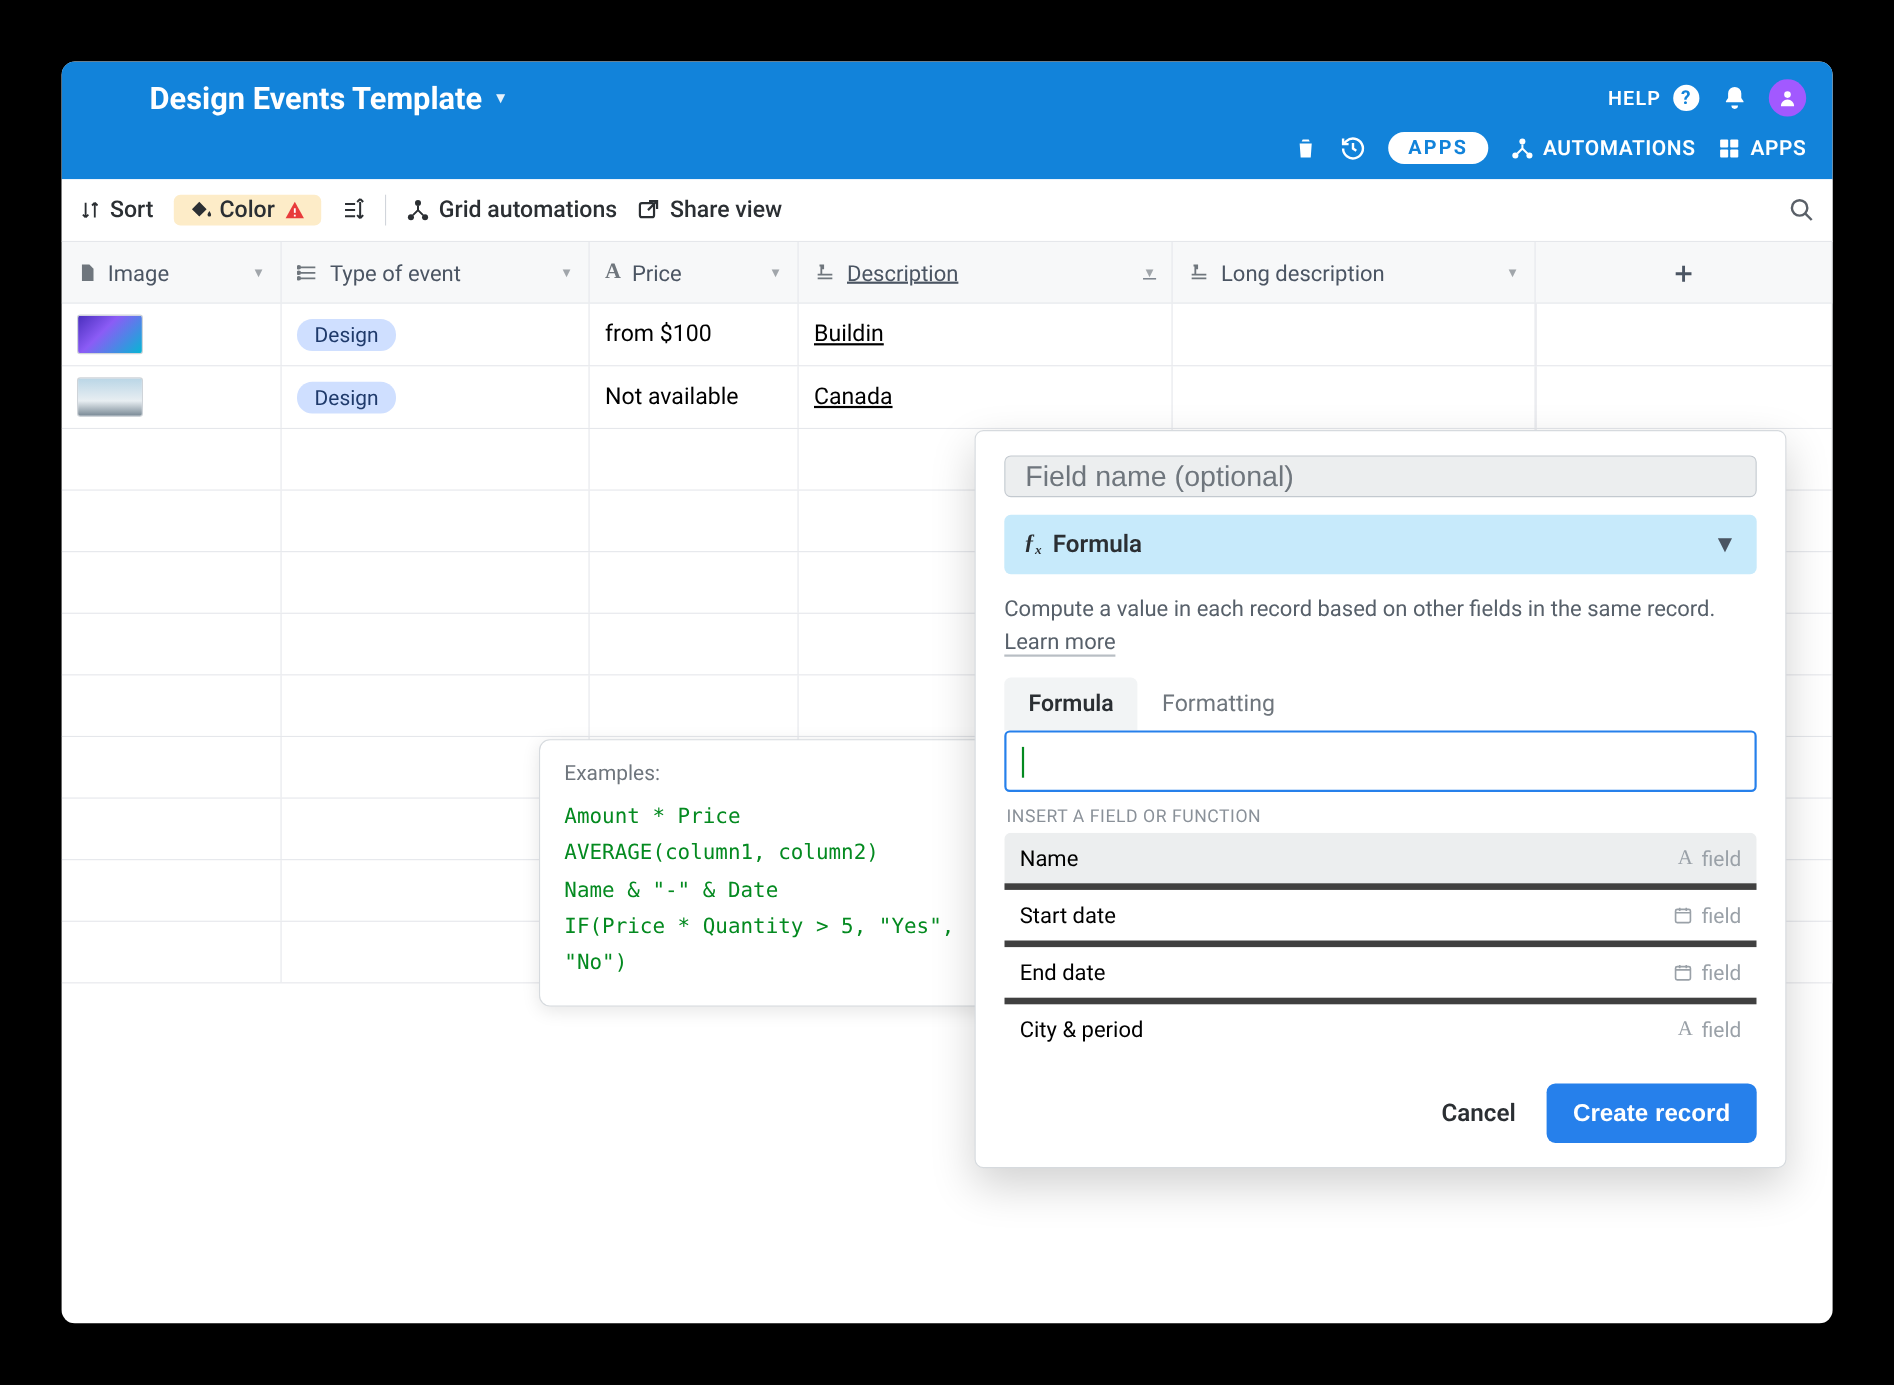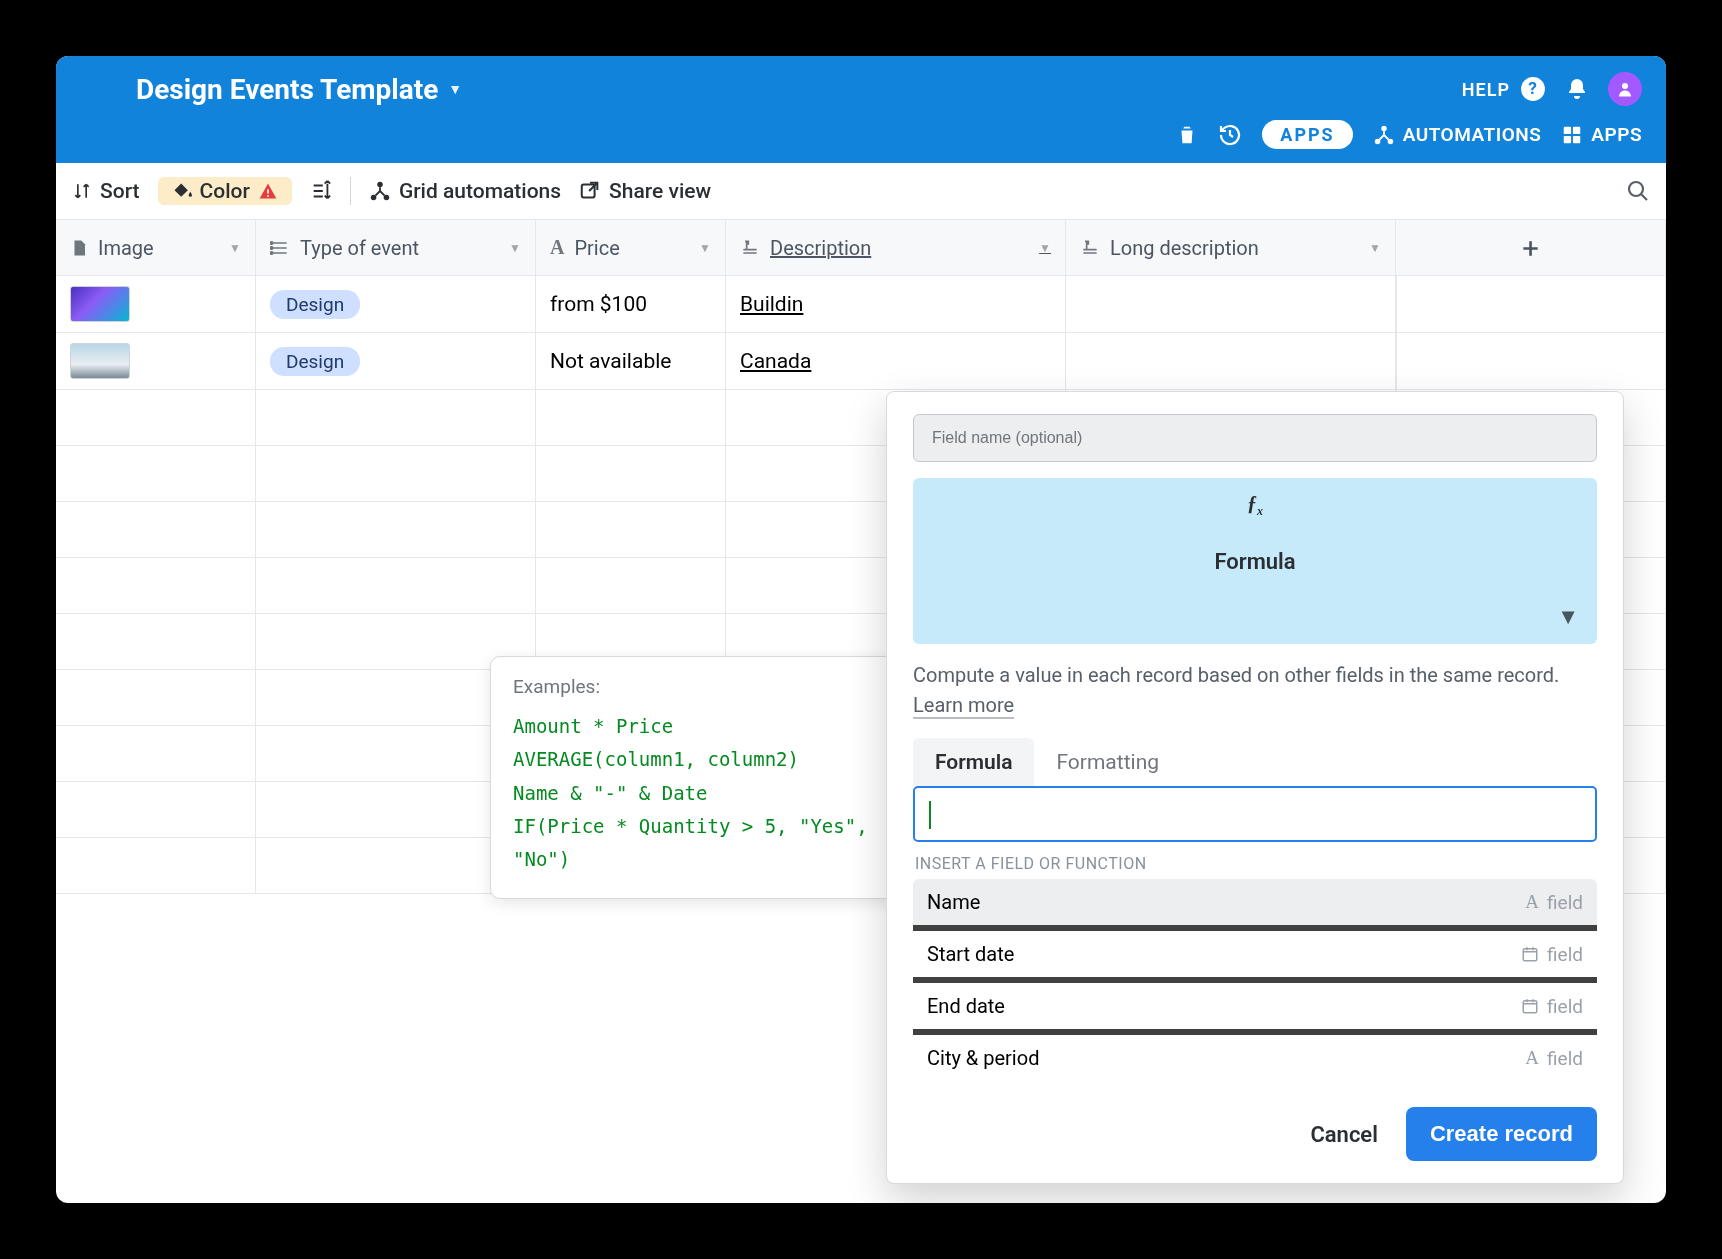--- a/index.html
+++ b/index.html
@@ -40,29 +40,29 @@
 .col-desc { width: 340px; text-decoration: underline; }
 .col-long { width: 330px; }
 .col-add { flex: 1; justify-content: center; font-size: 26px; font-weight: 600; }
 .col-caret { margin-left: auto; color: #a1a6ab; font-size: 12px; }
 .grid-row { font-size: 21px; min-height: 56px; }
 .thumb { width: 60px; height: 36px; border: 1px solid #cfd4d9; border-radius: 3px; background: linear-gradient(135deg, #4a2fbd 0%, #8b5cf6 40%, #06b6d4 100%); }
 .thumb.b { background: linear-gradient(180deg, #bad6e6 0%, #e8eef2 60%, #7a8a96 100%); }
 .tag { background: #cfdfff; color: #1f3a6b; border-radius: 14px; padding: 3px 16px; font-size: 19px; }
 
 
-.tooltip { position: absolute; left: 434px; top: 600px; width: 424px; background: #fff; border: 1px solid #d6dade; border-radius: 10px; box-shadow: 0 4px 16px rgba(0,0,0,.1); padding: 18px 22px 22px; font-size: 19px; }
+.tooltip { position: absolute; left: 434px; top: 616px; width: 424px; background: #fff; border: 1px solid #d6dade; border-radius: 10px; box-shadow: 0 4px 16px rgba(0,0,0,.1); padding: 18px 22px 22px; font-size: 19px; }
 .tooltip-title { color: #6f767d; margin-bottom: 12px; }
 .tooltip pre { font-family: ui-monospace, Menlo, Consolas, monospace; color: #048a20; font-size: 19px; line-height: 1.75; white-space: pre-wrap; }
 
 
 .popover { position: absolute; left: 830px; top: 335px; width: 738px; background: #fff; border: 1px solid #d6dade; border-radius: 8px; box-shadow: 0 16px 40px rgba(0,0,0,.18); padding: 22px 26px; }
-.field-name-input { width: 100%; height: 48px; border: 1px solid #c3c9cf; background: #eceeef; border-radius: 6px; padding: 0 18px; font-size: 16px; color: #333; }
+.field-name-input { width: 100%; height: 38px; border: 1px solid #c3c9cf; background: #eceeef; border-radius: 6px; padding: 0 18px; font-size: 26px; color: #333; }
 .field-name-input::placeholder { color: #6f767d; }
-.type-select { margin-top: 16px; background: #c7eafb; border-radius: 6px; padding: 14px 18px; display: flex; align-items: center; gap: 30px; font-size: 22px; font-weight: 600; color: #2b2f33; cursor: pointer; flex-direction: column; }
+.type-select { margin-top: 16px; background: #c7eafb; border-radius: 6px; padding: 14px 18px; display: flex; align-items: center; gap: 10px; font-size: 22px; font-weight: 600; color: #2b2f33; cursor: pointer; }
 .type-select .fx { font-style: italic; font-family: Georgia, serif; font-size: 20px; }
 .type-select .caret { margin-left: auto; color: #4a5562; }
 .desc-text { margin-top: 16px; font-size: 20px; color: #57606a; line-height: 1.5; }
 .learn-more { color: #57606a; border-bottom: 2px solid #b8bec4; cursor: pointer; }
 .tabs { margin-top: 18px; display: flex; }
 .tab { padding: 12px 22px; font-size: 21px; color: #6f767d; cursor: pointer; border-radius: 6px 6px 0 0; }
 .tab.active { background: #f2f4f5; color: #2b2f33; font-weight: 600; }
 .formula-input { margin-top: 0; width: 100%; height: 56px; border: 2px solid #2680eb; border-radius: 5px; padding: 0 14px; font-size: 22px; font-family: ui-monospace, Menlo, monospace; position: relative; }
 .formula-input .cursor { width: 2px; height: 28px; background: #048a20; position: absolute; top: 13px; left: 14px; }
 .section-label { margin-top: 12px; font-size: 16px; letter-spacing: .5px; color: #8a9199; padding: 0 2px 6px; }

